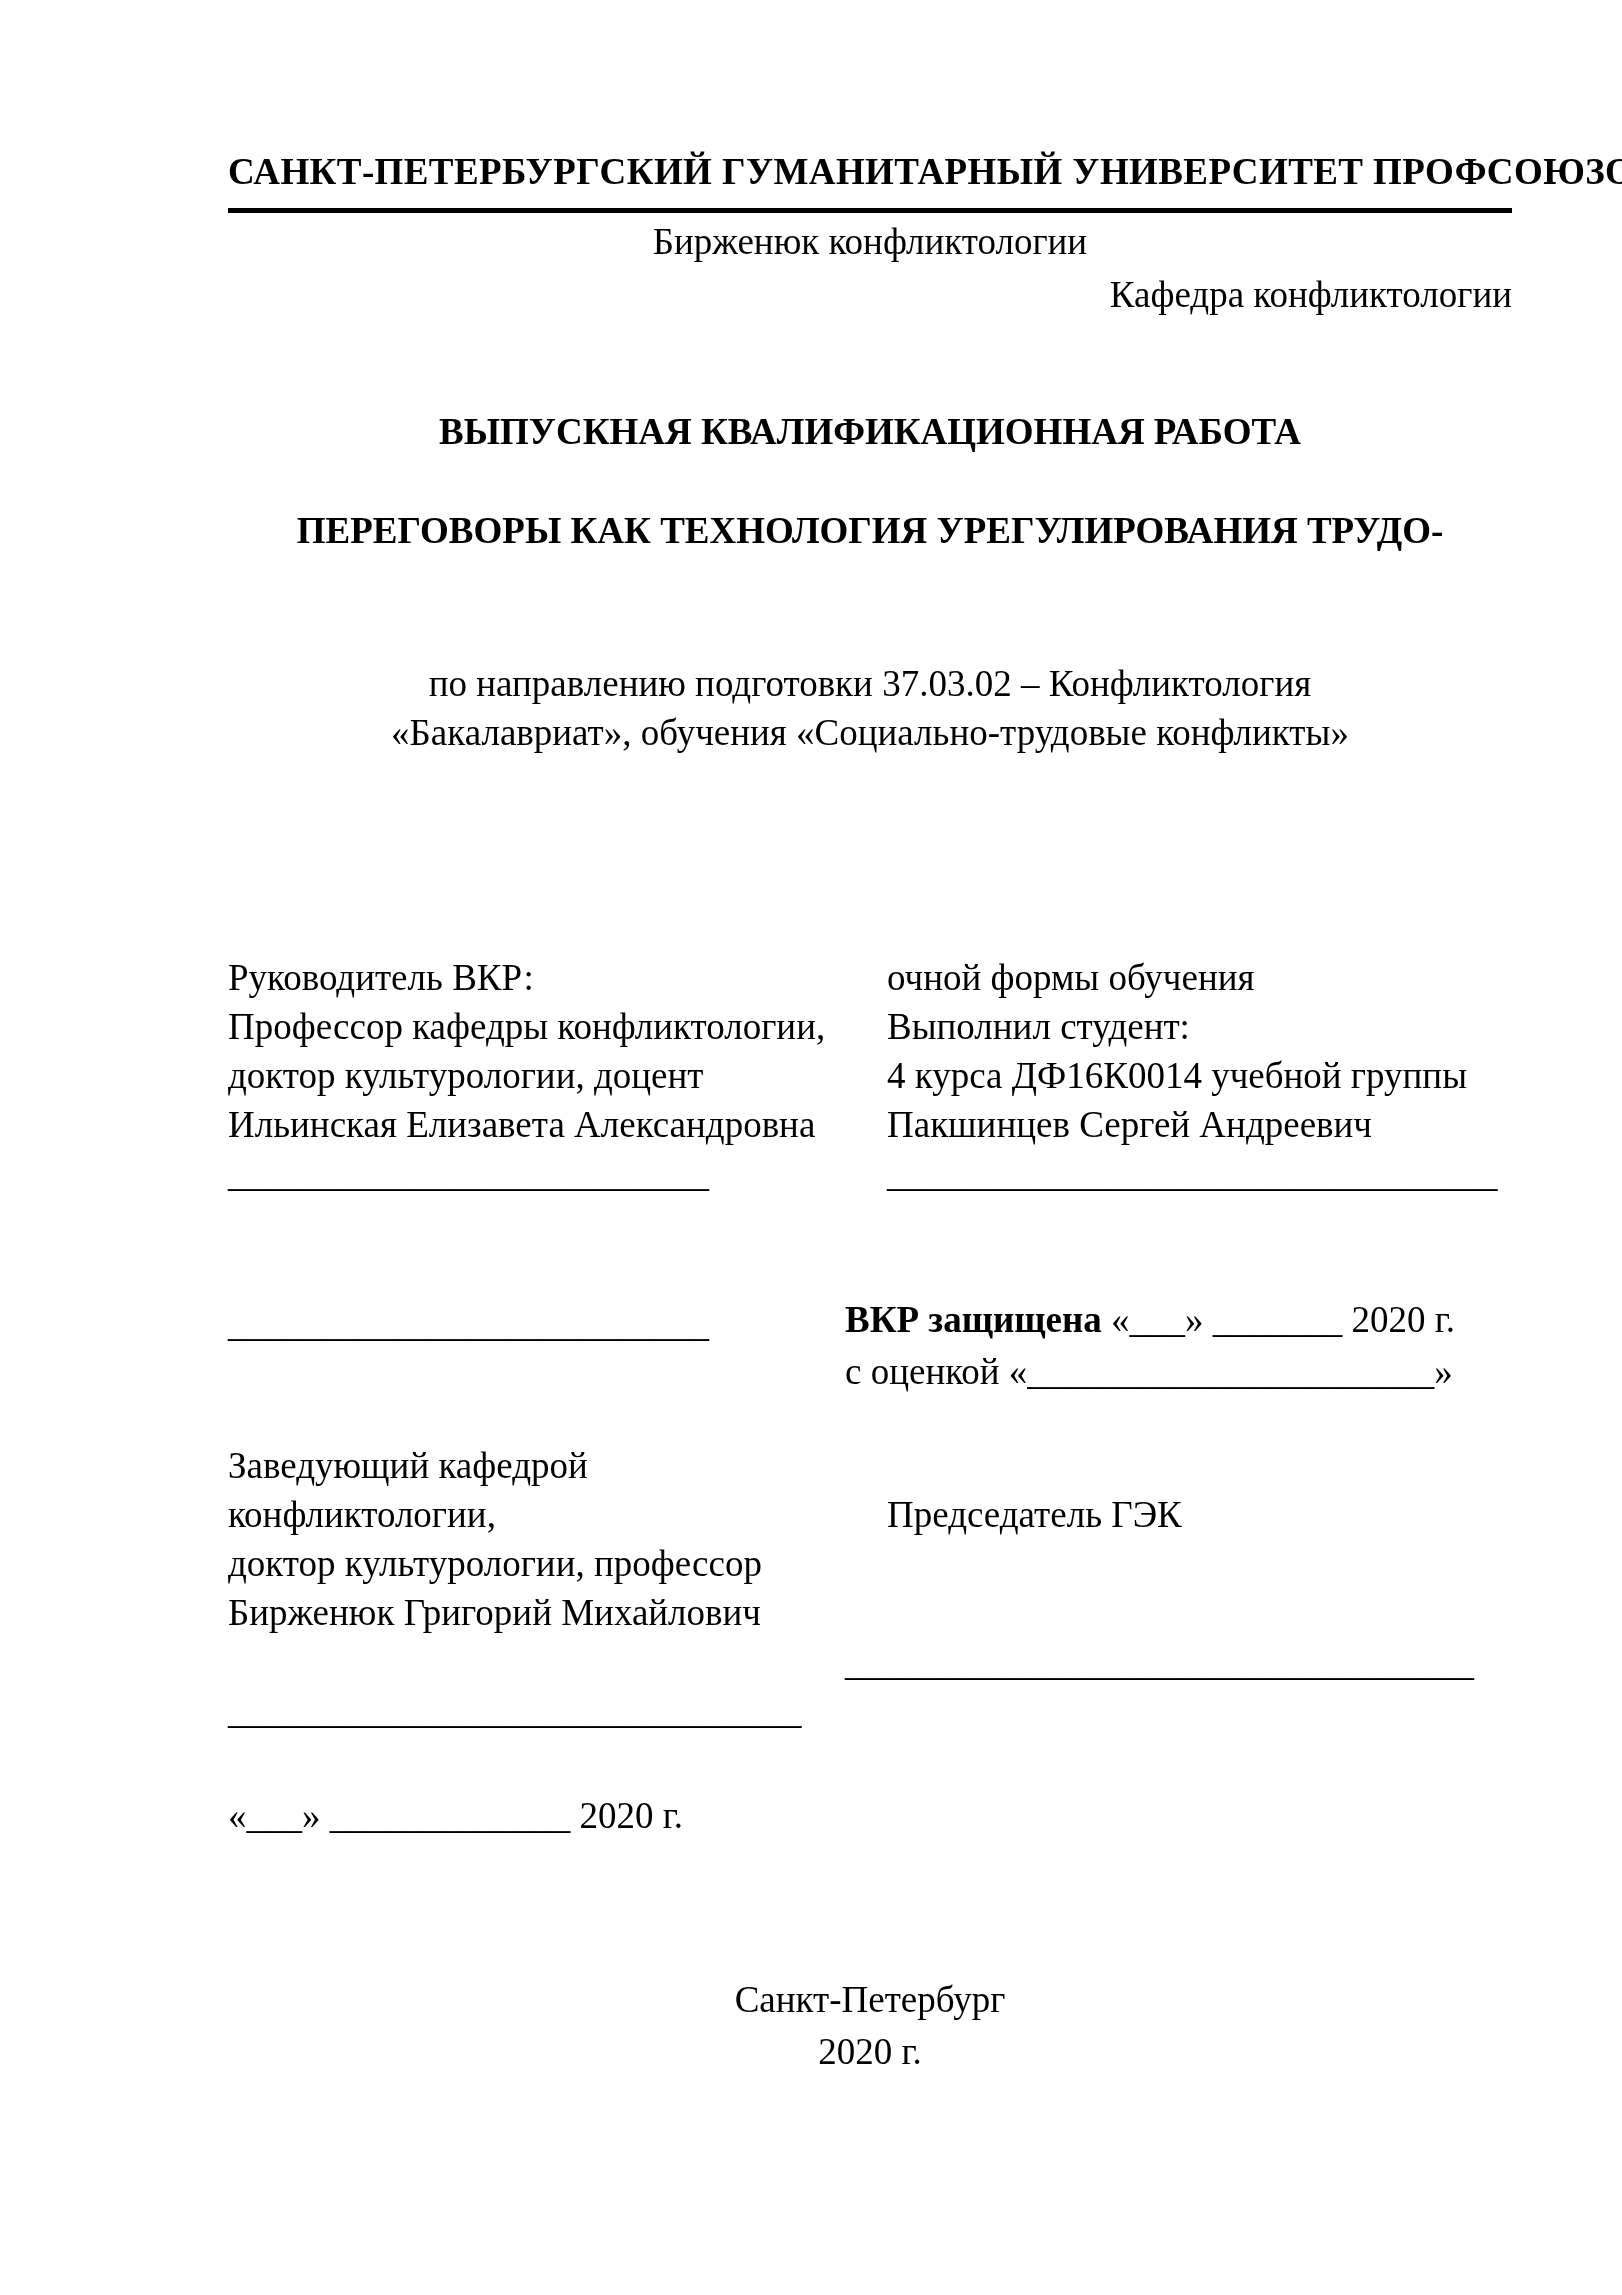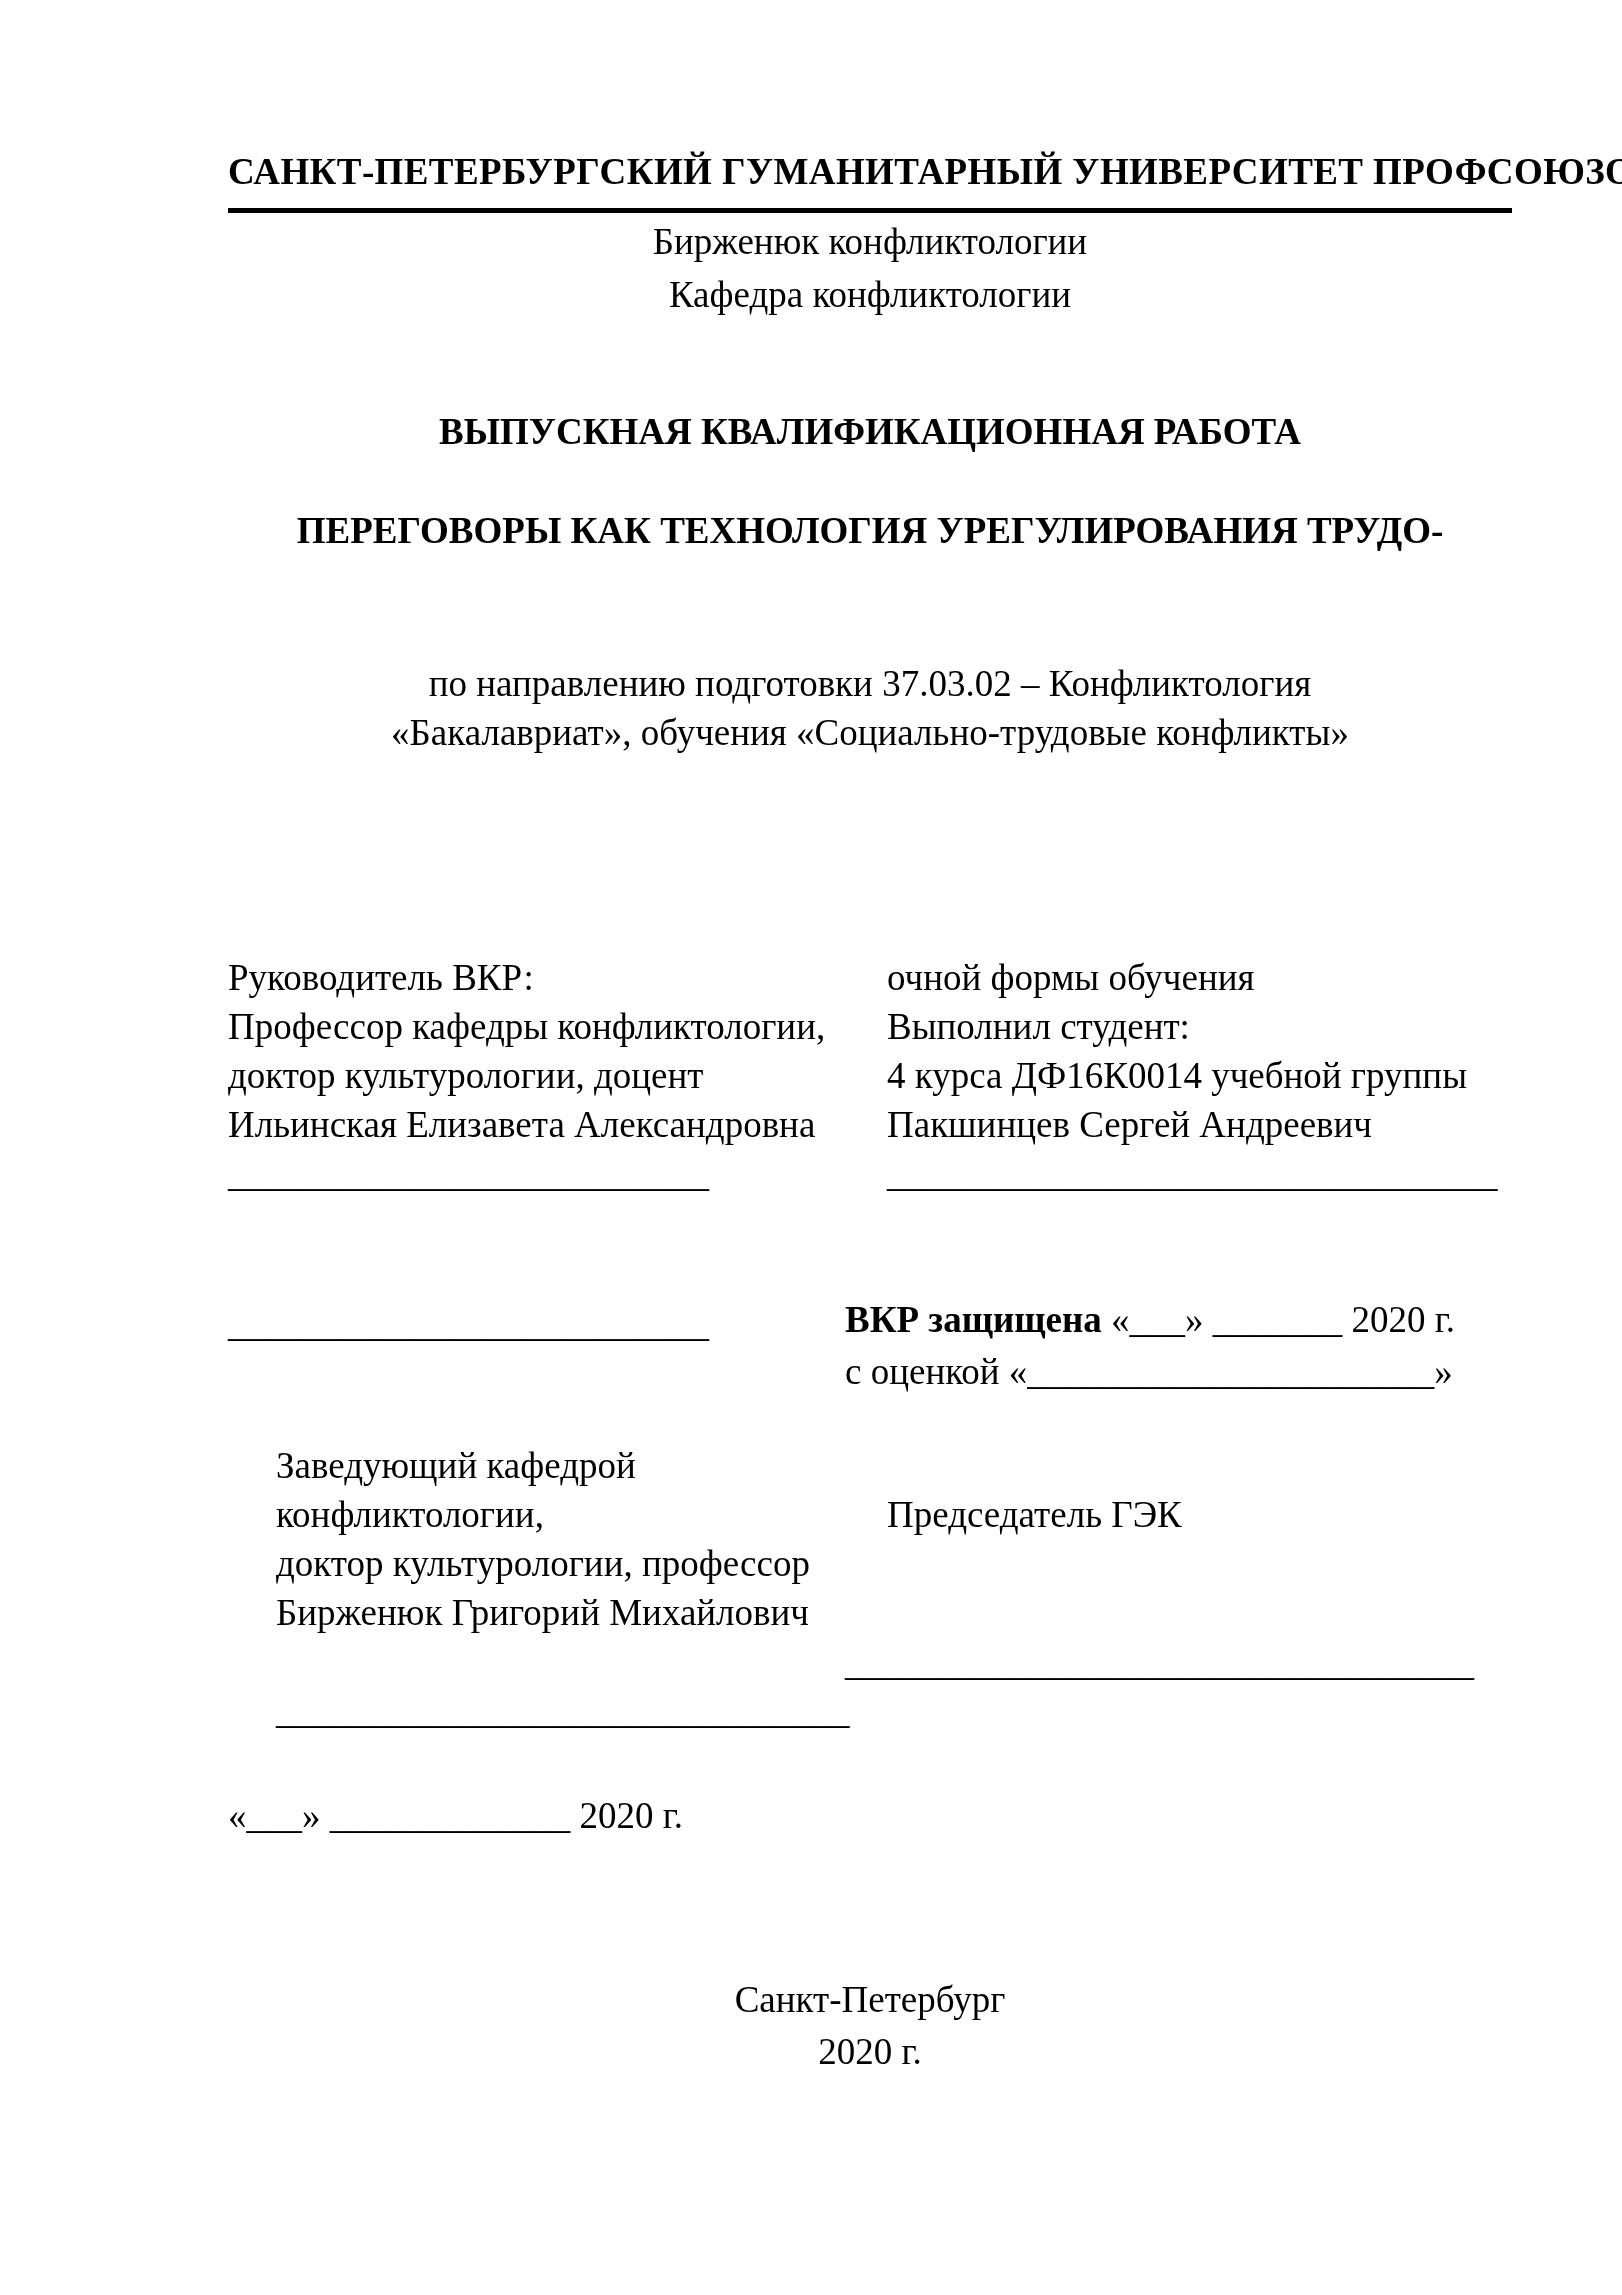--- a/index.html
+++ b/index.html
@@ -14,21 +14,21 @@
     margin: 0 auto;
     background: #ffffff;
     font-family: "Liberation Serif", "DejaVu Serif", serif;
     font-size: 37px;
     color: #000000;
     overflow: hidden;
   }
   .abs { position: absolute; }
   .content-w { left: 228px; width: 1284px; }
   .center { text-align: center; }
-  .right  { text-align: center; }
+  .right  { text-align: right; }
   .bold   { font-weight: bold; }
 
   .university {
     top: 149px;
     line-height: 46px;
     padding-bottom: 12.6px;
     border-bottom: 5.5px solid #000;
     white-space: nowrap;
     letter-spacing: 0.4px;
   }
@@ -41,21 +41,21 @@
 
   .col-left   { left: 228px;  width: 640px; }
   .col-right  { left: 887px; width: 628px; }
 
   .sig-block  { top: 953px; line-height: 49px; }
   .line { white-space: nowrap; }
 
   .mid-underscore { left: 228px; top: 1299px; line-height: 49px; white-space: nowrap; }
   .defense-block  { left: 845px; top: 1294px; width: 691px; line-height: 52px; }
 
-  .head-block { top: 1441px; line-height: 49px; margin-left: 48px; }
+  .head-block { top: 1441px; line-height: 49px; }
   .spacer-line { visibility: hidden; }
   .gek-label      { left: 887px; top: 1490px; line-height: 49px; white-space: nowrap; }
   .gek-underscore { left: 845px; top: 1638px; line-height: 49px; white-space: nowrap; }
 
   .date-line { left: 228px; top: 1791px; line-height: 49px; white-space: nowrap; }
 
   .footer { top: 1974px; line-height: 52px; }
 </style>
 </head>
 <body>

